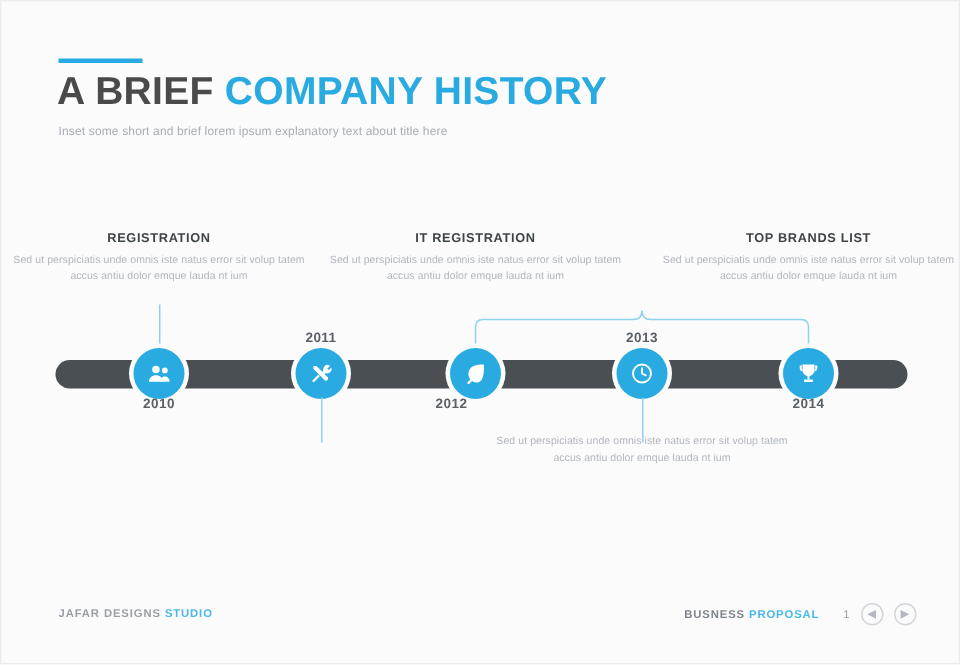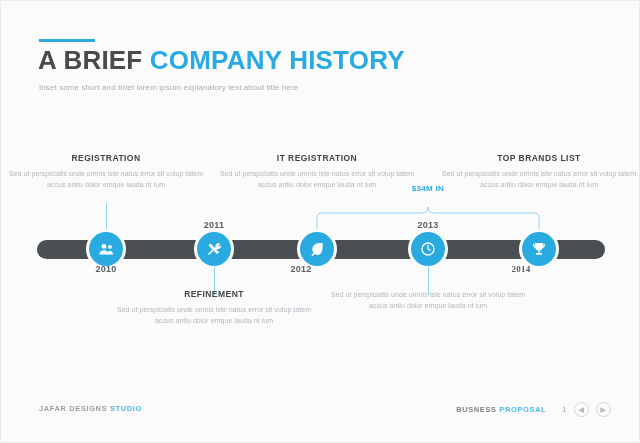--- a/index.html
+++ b/index.html
@@ -188,21 +188,20 @@
     <span class="dark">A BRIEF </span><span class="accent">COMPANY HISTORY</span>
   </div>
   <div class="subtitle">Inset some short and brief lorem ipsum explanatory text about title here</div>
 
   <div class="bar"></div>
 
   <svg class="bracket" style="left:311px; top:204px;" width="232" height="38" viewBox="0 0 232 38">
     <path d="M5,38 L5,13 Q5,8 10,8 L110,8 Q116,8 116,2 Q116,8 122,8 L222,8 Q227,8 227,13 L227,38" fill="none" stroke="#8ed2f0" stroke-width="1"></path>
   </svg>
   <div class="callout" style="left:427px; top:183px;">
-    <div>$34M IN</div>
   </div>
 
   <div class="block" style="left:105px; top:152px;">
     <h3>REGISTRATION</h3>
     <p>Sed ut perspiciatis unde omnis iste natus error sit volup tatem accus antiu dolor emque lauda nt ium</p>
   </div>
   <div class="connector" style="left:105px; top:202px; height:32px;"></div>
   <div class="marker" style="left:105px;">
     <span>
       <svg width="17" height="17" viewBox="0 0 24 24" fill="#ffffff">
@@ -219,24 +218,20 @@
   <div class="marker" style="left:213px;">
     <span>
       <svg width="16" height="16" viewBox="0 0 24 24" fill="none" stroke="#ffffff" stroke-width="2.3" stroke-linecap="round" stroke-linejoin="round">
         <path d="M4.5 4.5 L7.5 4.5 L19 16 A2.3 2.3 0 0 1 16 19 L4.5 7.5 Z" fill="#ffffff" stroke="none"></path>
         <path d="M19.5 4.5 L15.5 8.5 M4.5 19.5 L9.5 14.5"></path>
         <path d="M20 3.6 a4.4 4.4 0 0 0-5.6 5.6 l-1.6 1.6 2.4 2.4 1.6-1.6 a4.4 4.4 0 0 0 5.6-5.6 l-2.6 2.6 -2.4-2.4z" fill="#ffffff" stroke="none"></path>
       </svg>
     </span>
   </div>
   <div class="connector" style="left:213px; top:264px; height:30px;"></div>
-  <div class="block" style="left:213px; top:288px;">
-    <h3>REFINEMENT</h3>
-    <p>Sed ut perspiciatis unde omnis iste natus error sit volup tatem accus antiu dolor emque lauda nt ium</p>
-  </div>
 
   <div class="block" style="left:316px; top:152px;">
     <h3>IT REGISTRATION</h3>
     <p>Sed ut perspiciatis unde omnis iste natus error sit volup tatem accus antiu dolor emque lauda nt ium</p>
   </div>
   <div class="marker" style="left:316px;">
     <span>
       <svg width="16" height="16" viewBox="0 0 24 24" fill="#ffffff">
         <path d="M20.5 3.2c-9.4-1.1-15.6 3-15.6 9.2 0 2.1.8 4 2.1 5.3L4.2 20.6c-.5.5-.5 1.2 0 1.6.5.4 1.2.4 1.6 0l2.8-2.8c1.4 1 3.1 1.5 4.9 1.5 4.4 0 7.4-4.9 7-17.7z"></path>
       </svg>
@@ -265,21 +260,21 @@
   <div class="marker" style="left:538px;">
     <span>
       <svg width="16" height="16" viewBox="0 0 24 24" fill="#ffffff">
         <path d="M6 3h12v5.2c0 3.6-2.5 6.3-6 6.3S6 11.8 6 8.2z"></path>
         <path d="M11 14h2v4h-2z"></path>
         <path d="M7.6 18h8.8v2.6H7.6z"></path>
         <path d="M5.6 4.1H3.2v2.1c0 2 1.1 3.4 2.8 3.8V7.9c-.6-.3-.9-.9-.9-1.7zM18.4 4.1h2.4v2.1c0 2-1.1 3.4-2.8 3.8V7.9c.6-.3.9-.9.9-1.7z"></path>
       </svg>
     </span>
   </div>
-  <div class="year below" style="left:520px;font-family:Liberation Serif, serif;">2014</div>
+  <div class="year below" style="left:538px;">2014</div>
 
   <div class="footer-left">
     <span class="dim">JAFAR DESIGNS </span><span class="accent">STUDIO</span>
   </div>
 
   <div class="footer-right">
     <div>
       <span class="dim">BUSNESS </span><span class="accent">PROPOSAL</span>
     </div>
     <span class="pagenum">1</span>

